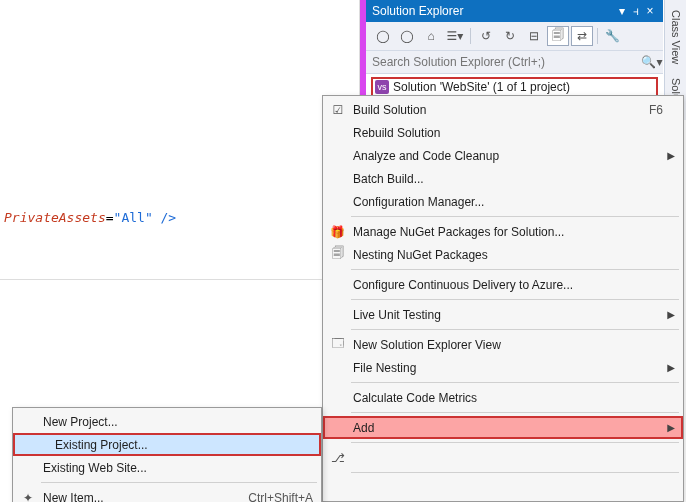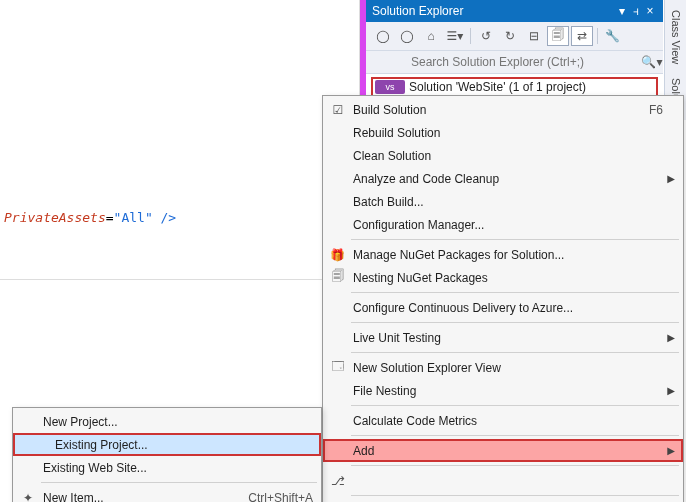--- a/index.html
+++ b/index.html
@@ -72,35 +72,34 @@
   .tb-sep { width:1px; height:16px; background:#c3cad6; margin:0 2px;}
   .solx-search {
     display:flex; align-items:center;
     border-bottom:1px solid #d3dae6;
     background:#eef0f6;
   }
   .solx-search input{
     flex:1; border:none; background:transparent;
     padding:4px 6px; font-size:12px; outline:none;
     color:#555;
-    margin-left:39px;
   }
   .solx-search .mag{ width:22px; text-align:center; color:#555;}
   .solx-tree{
     padding:3px 5px 6px 5px;
     background:#fff;
   }
   .tree-row{
     display:flex; align-items:center; gap:4px;
     padding:1px 2px;
     border:2px solid #c33;
     background:#fff;
   }
   .tree-row .ico{
-    width:30px;height:14px;display:inline-flex;align-items:center;justify-content:center;
+    width:14px;height:14px;display:inline-flex;align-items:center;justify-content:center;
     background:#8e44ad;color:#fff;font-size:9px;border-radius:2px;
   }
   
   .side-tab{
     position:absolute; right:0; top:0;
     width:22px; height:120px;
     border-left:1px solid #c9d2e0;
     background:#eef0f6;
     display:flex; flex-direction:column; align-items:center;
     padding-top:8px;
@@ -200,25 +199,20 @@
     <span class="ctx-short">F6</span>
     <span class="ctx-arrow"></span>
   </div>
   <div class="ctx-row">
     <span class="ctx-icon"></span>
     <span class="ctx-label">Rebuild Solution</span>
     <span class="ctx-arrow"></span>
   </div>
   <div class="ctx-row">
     <span class="ctx-icon"></span>
-    <span class="ctx-label">Clean Solution</span>
-    <span class="ctx-arrow"></span>
-  </div>
-  <div class="ctx-row">
-    <span class="ctx-icon"></span>
     <span class="ctx-label">Analyze and Code Cleanup</span>
     <span class="ctx-arrow">▶</span>
   </div>
   <div class="ctx-row">
     <span class="ctx-icon"></span>
     <span class="ctx-label">Batch Build...</span>
     <span class="ctx-arrow"></span>
   </div>
   <div class="ctx-row">
     <span class="ctx-icon"></span>

